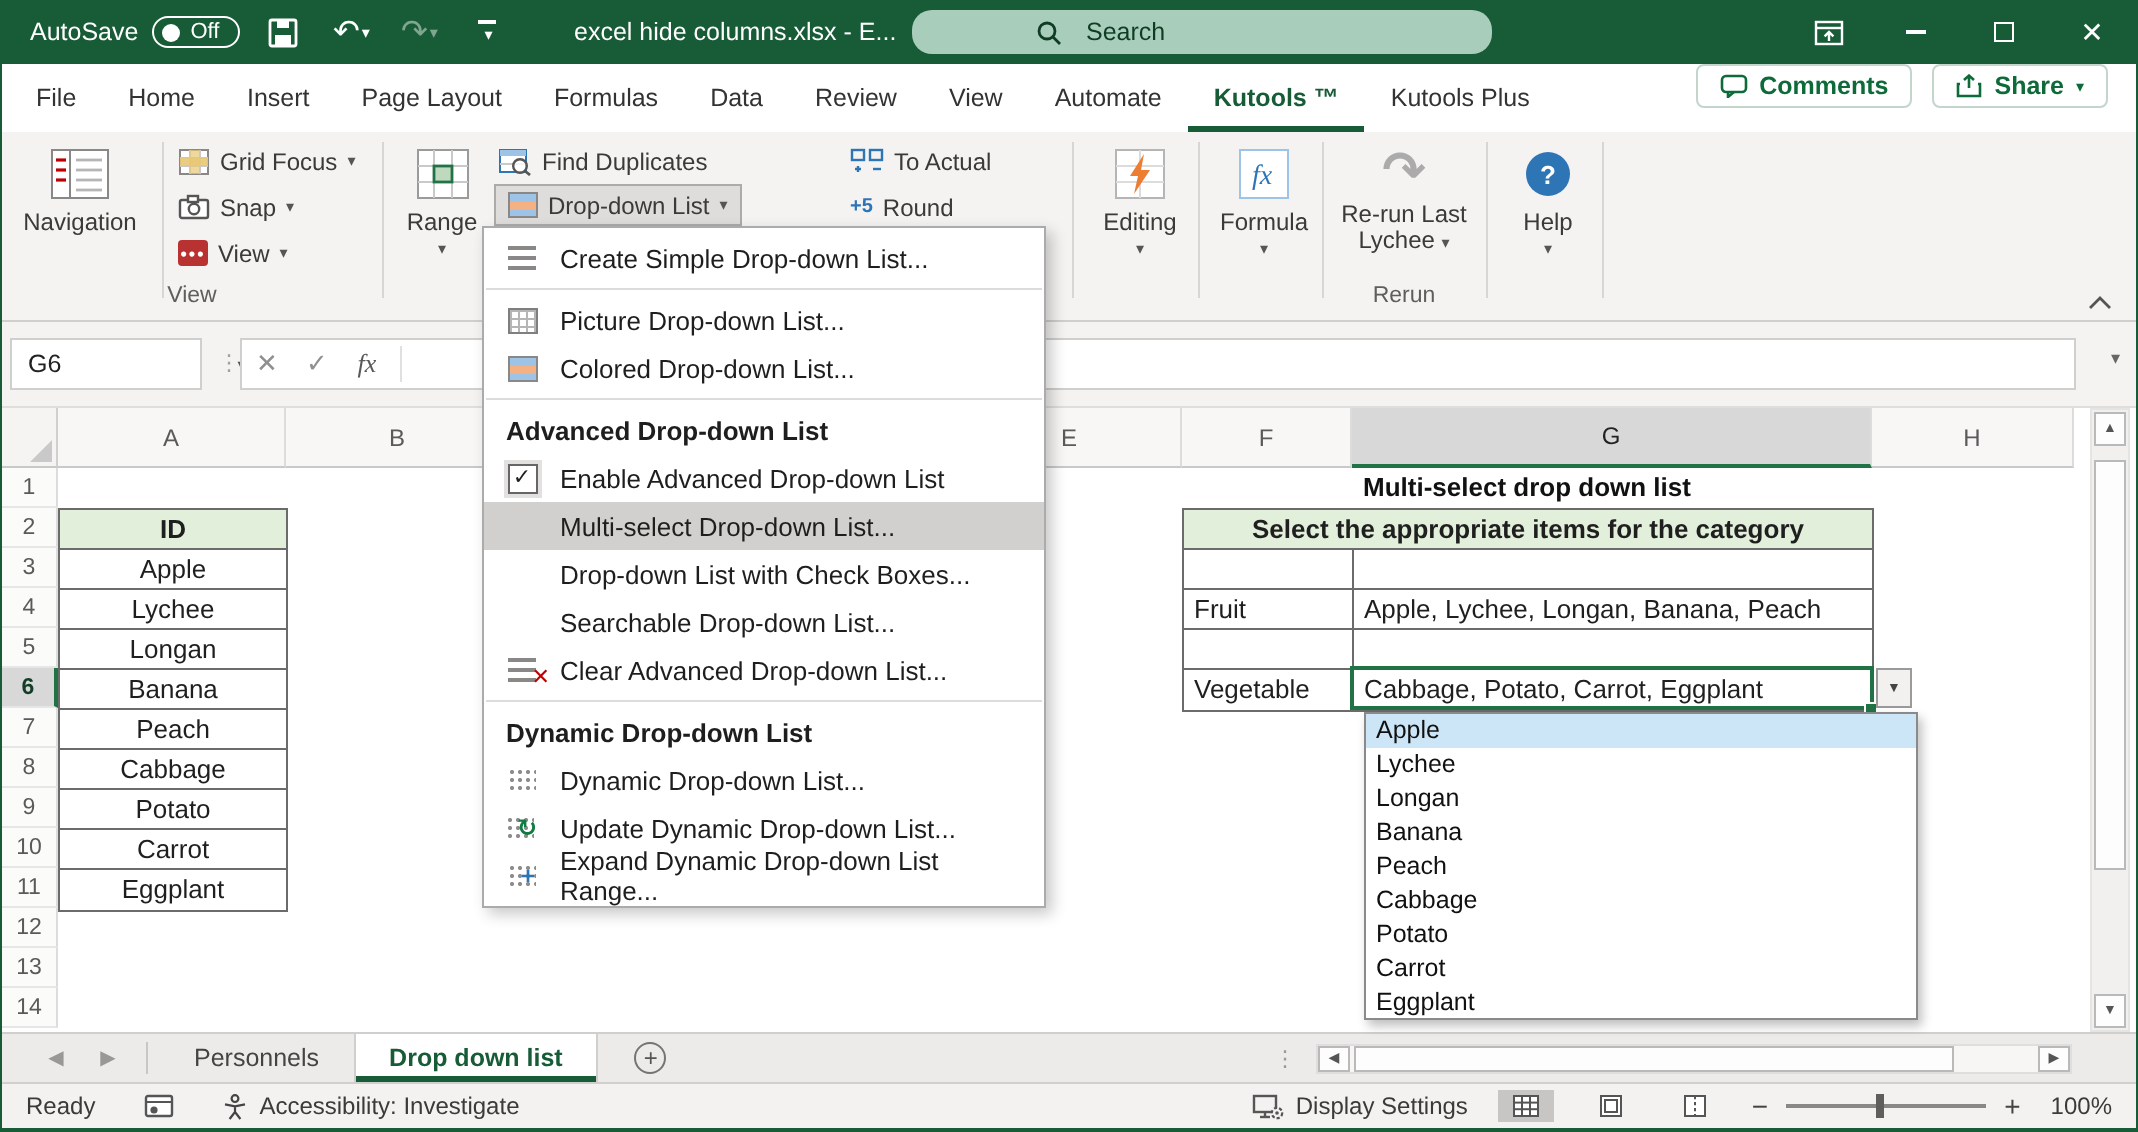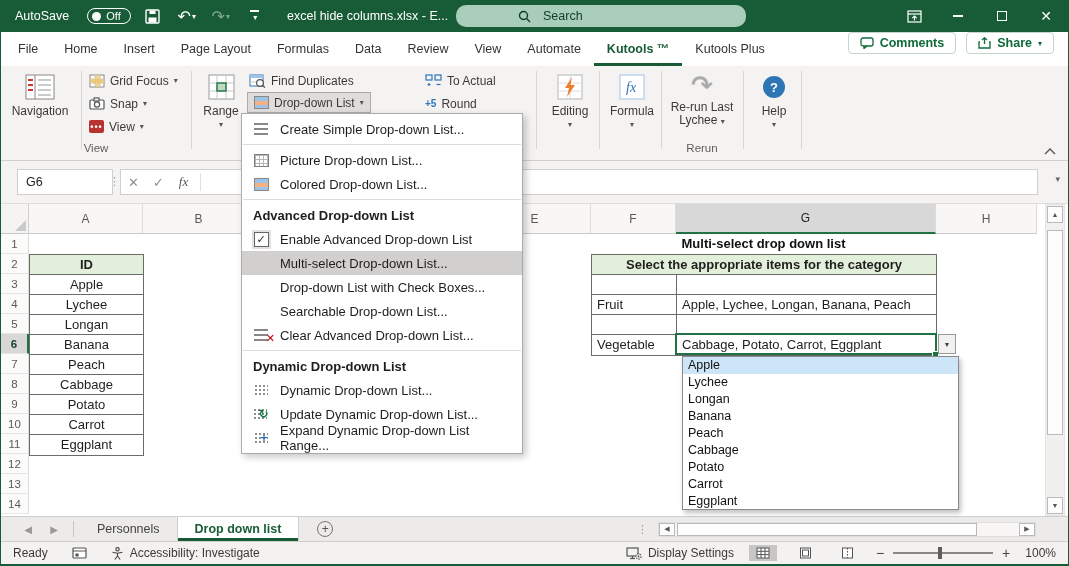--- a/index.html
+++ b/index.html
@@ -4,21 +4,21 @@
 <style>
   * { margin:0; padding:0; box-sizing:border-box; }
   body { font-family:"Liberation Sans","DejaVu Sans",sans-serif; background:#888; }
   .window { position:relative; width:1069px; height:566px; background:#fff; overflow:hidden;
             border-left:1px solid var(--excel_green,#185C37); border-right:1px solid var(--excel_green,#185C37);
             border-bottom:2px solid var(--excel_green,#185C37); }
 
   
   .titlebar { position:absolute; left:0; top:0; width:100%; height:32px; background:var(--excel_green,#185C37);
               display:flex; align-items:center; color:#fff; font-size:12.5px; }
-  .autosave { display:flex; align-items:center; gap:18px; margin-left:14px; }
+  .autosave { display:flex; align-items:center; gap:7px; margin-left:14px; }
   .pill { display:flex; align-items:center; gap:5px; border:1px solid #fff; border-radius:10px; padding:1px 9px 1px 4px; font-size:11px; }
   .knob { width:9px; height:9px; border-radius:50%; background:#fff; display:inline-block; }
   .tb-ico { min-width:24px; height:24px; display:flex; align-items:center; justify-content:center; margin-left:10px; font-size:16px; color:#fff; }
   .dim { opacity:.45; }
   .chev-s { font-size:8px; color:#fff; margin-left:1px; }
   .qat-bar { display:flex; flex-direction:column; align-items:center; gap:1px; }
   .qat-bar i { width:9px; height:1.5px; background:#fff; }
   .tb-title { position:absolute; left:286px; top:0; height:32px; display:flex; align-items:center; color:#fff; font-size:12.5px; }
   .searchbox { position:absolute; left:455px; top:5px; width:290px; height:22px; background:#A9CDBB; border-radius:10px;
                display:flex; align-items:center; gap:12px; padding-left:62px; color:#0F3D24; font-size:12.5px; }
@@ -51,21 +51,21 @@
   .ic-stripes { width:15px; height:13px; border:1px solid #8A8886;
                 background:linear-gradient(to bottom,#9DC3E6 0 4px,#F4B183 4px 8px,#9DC3E6 8px); }
   .ic-round { font-size:10px; font-weight:700; color:#2E75B6; }
   .ic-rerun { font-size:26px; color:#ABABAB; font-weight:700; line-height:26px; }
   .ic-help { width:22px; height:22px; border-radius:50%; background:#2E75B6; color:#fff; font-weight:700; font-size:13px;
              display:flex; align-items:center; justify-content:center; }
   .collapse { position:absolute; right:12px; top:78px; }
 
   
   .fbar { position:absolute; left:0; top:161px; width:100%; height:43px; background:#F4F3F2; border-bottom:1px solid #E0DEDC; }
-  .namebox { position:absolute; left:16px; top:8px; width:96px; height:26px; background:#fff; border:1px solid #D1CFCD;
+  .namebox { position:absolute; left:4px; top:8px; width:96px; height:26px; background:#fff; border:1px solid #D1CFCD;
              display:flex; align-items:center; font-size:12.5px; color:#222; padding:0 6px 0 8px;gap:44px; }
   .namebox .sp { flex:1; }
   .fdots { position:absolute; left:108px; top:14px; color:#A0A0A0; font-size:11px; letter-spacing:0; }
   .fbox { position:absolute; left:119px; top:8px; right:30px; height:26px; background:#fff; border:1px solid #D1CFCD;
           display:flex; align-items:center; }
   .fbtn { width:25px; text-align:center; color:#8F8F8F; font-size:13px; }
   .fx { font-family:"Liberation Serif","DejaVu Serif",serif; font-style:italic; color:#595959; }
   .fdiv { width:1px; height:18px; background:#E0E0E0; margin:0 4px; }
   .fexpand { position:absolute; right:8px; top:13px; color:#666; font-size:9px; }
 

